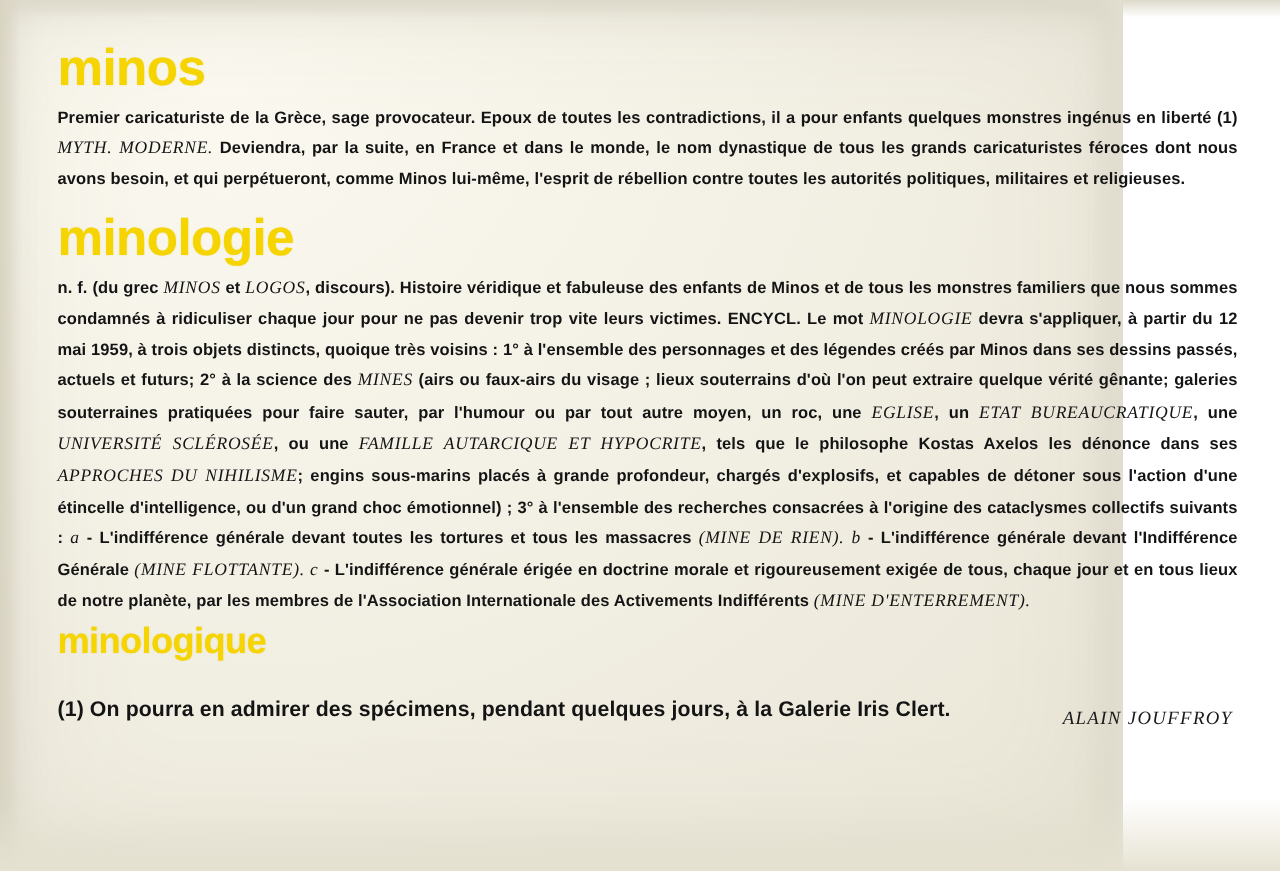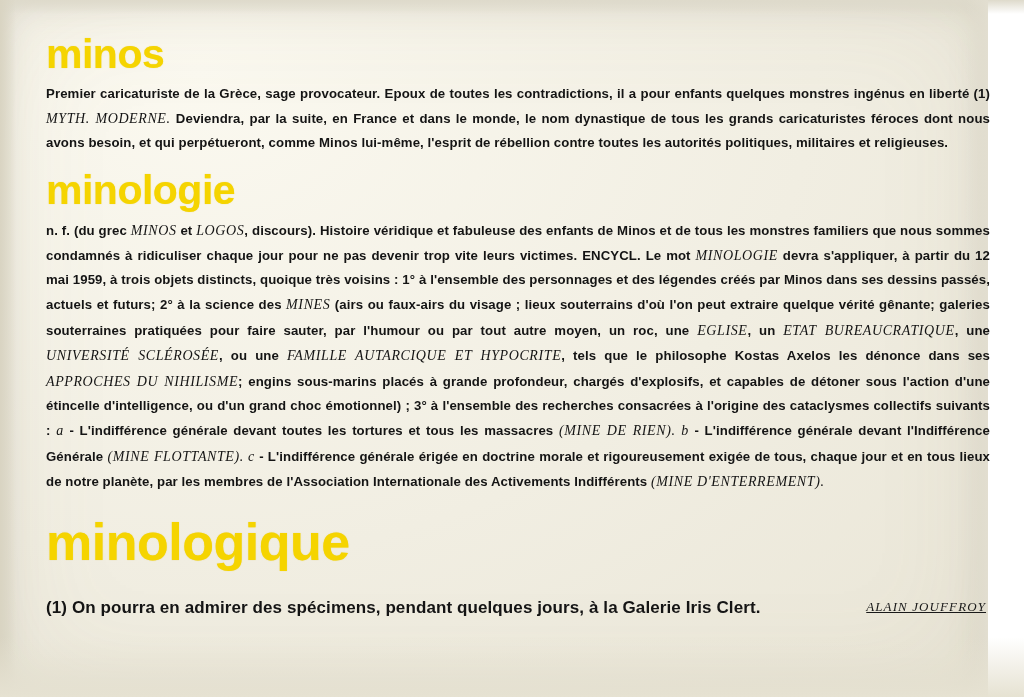--- a/index.html
+++ b/index.html
@@ -8,21 +8,21 @@
     background: #ffffff;
   }
   body {
     width: 1024px;
     height: 697px;
     font-family: "Liberation Sans", sans-serif;
     overflow: hidden;
   }
   #page {
     position: relative;
-    width: 988px;
+    width: 898px;
     height: 697px;
     background: #f3f0e6;
     background-image:
       radial-gradient(ellipse at 20% 10%, #fbf9f0 0%, #f1eee2 55%, #e9e5d6 100%);
   }
   
   #page:before {
     content: "";
     position: absolute;
     left: 0; top: 0; right: 0; bottom: 0;
@@ -73,22 +73,22 @@
   .hw-minos {
     font-size: 41px;
     margin-bottom: 7px;
   }
   .hw-minologie {
     font-size: 41px;
     margin-top: 14px;
     margin-bottom: 7px;
   }
   .hw-minologique {
-    font-size: 52px;
-    margin-top: 21px;
+    font-size: 29px;
+    margin-top: 4px;
     margin-bottom: 7px;
   }
 
   .entry-body {
     font-family: "Liberation Sans", sans-serif;
     font-weight: bold;
     font-size: 13.2px;
     line-height: 1.82;
     color: #141414;
     text-align: justify;
@@ -111,27 +111,26 @@
   .footnote {
     font-family: "Liberation Sans", sans-serif;
     font-weight: bold;
     font-size: 17px;
     color: #141414;
     letter-spacing: 0.1px;
   }
   .signature {
     position: absolute;
     right: 4px;
-    top: 1px;
+    top: 9px;
     font-family: "Liberation Serif", serif;
     font-style: italic;
-    font-size: 13px;
+    font-size: 15px;
     color: #191919;
     letter-spacing: 1.1px;
-    text-decoration: underline;
   }
 </style>
 </head>
 <body>
 
 <div id="page" style="background-color: rgb(243, 240, 230);">
   <div class="scan-edge-top"></div>
   <div class="scan-edge-left"></div>
   <div class="scan-edge-right"></div>
   <div class="scan-edge-bottom"></div>

